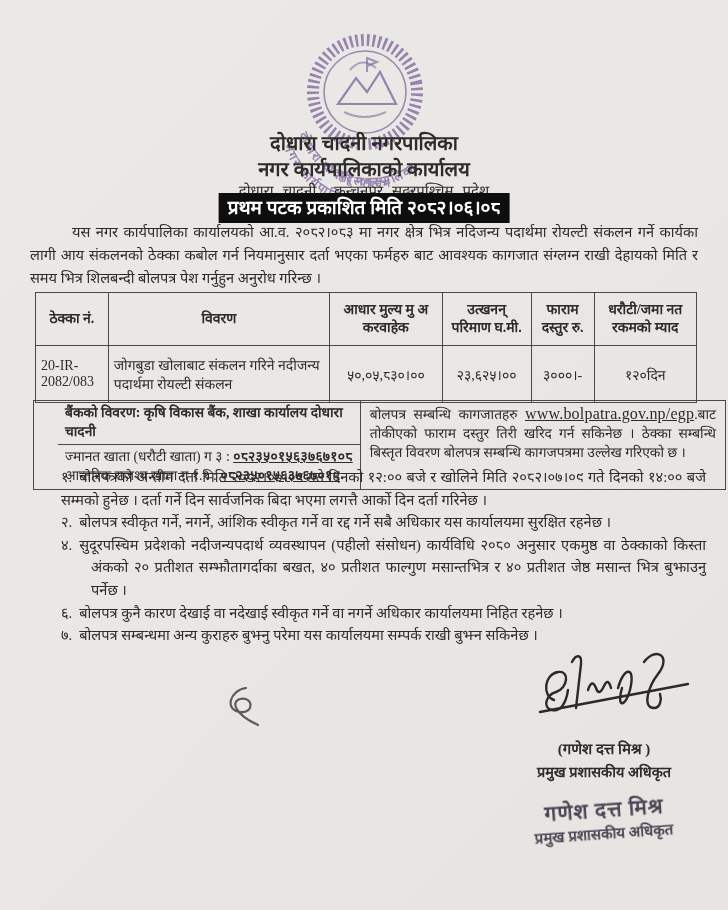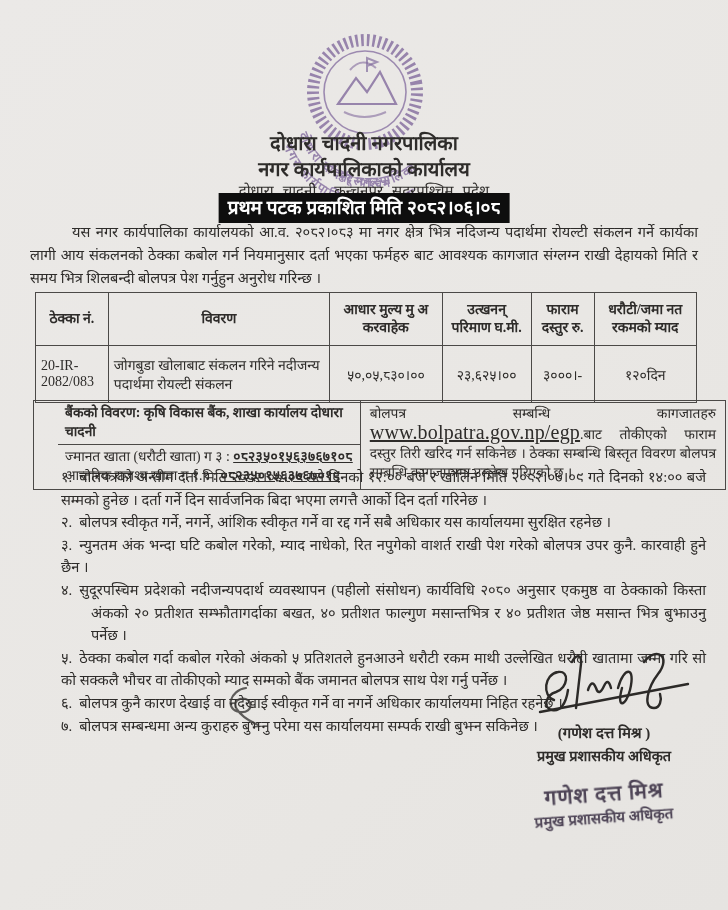--- a/index.html
+++ b/index.html
@@ -44,36 +44,36 @@
   
   .bankbox{position:absolute;top:400px;left:33px;width:667px;
            border:1.4px solid #4b4947;display:flex;font-size:13.8px;line-height:19px;
            background:transparent;padding-left:24px;}
   .bank-left{width:46%;border-right:1.4px solid #4b4947;display:flex;flex-direction:column;}
   .bank-title{padding:2px 7px 3px;font-weight:bold;border-bottom:1.4px solid #4b4947;}
   .bank-accts{padding:2px 7px 4px;}
   .acct-line{white-space:nowrap;}
   .acct-num{font-weight:bold;text-decoration:underline;letter-spacing:.3px;}
   .bank-right{width:54%;padding:3px 9px 4px;text-align:justify;}
-  .url{font-size:20px;text-decoration:underline;letter-spacing:.2px;margin-top:40px;}
+  .url{font-size:16px;text-decoration:underline;letter-spacing:.2px;margin-top:40px;}
 
   
   .notes{position:absolute;top:466px;left:25px;width:681px;
          font-size:14.6px;line-height:22.6px;}
   .note{text-align:justify;margin-left:36px;}
   .note .num{margin-right:7px;}
   .note.hang{padding-left:30px;text-indent:-30px;}
 
   
   .initial{position:absolute;left:212px;top:676px;width:70px;height:70px;opacity:.8;}
 
   
   .sigblock{position:absolute;left:498px;top:648px;width:212px;text-align:center;}
   .sig-svg{width:170px;height:78px;display:block;margin:0 auto -4px 28px;}
-  .sig-name{font-size:15px;font-weight:600;}
+  .sig-name{font-size:15px;font-weight:600;margin-top:16px;}
   .sig-title{font-size:14.5px;font-weight:bold;margin-top:3px;}
   .stamp{color:#554b60;transform:rotate(-4deg);mix-blend-mode:multiply;}
   .stamp-name{font-size:21px;font-weight:bold;margin-top:14px;letter-spacing:1px;
               filter:blur(.2px);}
   .stamp-title{font-size:15px;font-weight:bold;margin-top:0;filter:blur(.2px);}
 </style>
 </head>
 <body>
 
 <div class="doc">
@@ -146,28 +146,22 @@
     </div>
   </div>
 
   <div class="notes">
     <div class="note">
       <span class="num">१.</span><span>बोलपत्रको अन्तीम दर्ता मिति २०८२।०७।०९ गते दिनको १२:०० बजे र खोलिने मिति २०८२।०७।०९ गते दिनको १४:०० बजे सम्मको हुनेछ । दर्ता गर्ने दिन सार्वजनिक बिदा भएमा लगत्तै आर्को दिन दर्ता गरिनेछ ।</span>
     </div>
     <div class="note">
       <span class="num">२.</span><span>बोलपत्र स्वीकृत गर्ने, नगर्ने, आंशिक स्वीकृत गर्ने वा रद्द गर्ने सबै अधिकार यस कार्यालयमा सुरक्षित रहनेछ ।</span>
     </div>
-    <div class="note">
-      <span class="num">३.</span><span>न्युनतम अंक भन्दा घटि कबोल गरेको, म्याद नाधेको, रित नपुगेको वाशर्त राखी पेश गरेको बोलपत्र उपर कुनै. कारवाही हुने छैन ।</span>
-    </div>
     <div class="note hang">
       <span class="num">४.</span><span>सुदूरपस्चिम प्रदेशको नदीजन्यपदार्थ व्यवस्थापन (पहीलो संसोधन) कार्यविधि २०८० अनुसार एकमुष्ठ वा ठेक्काको किस्ता अंकको २० प्रतीशत सम्झौतागर्दाका बखत, ४० प्रतीशत फाल्गुण मसान्तभित्र र ४० प्रतीशत जेष्ठ मसान्त भित्र बुझाउनु पर्नेछ ।</span>
-    </div>
-    <div class="note">
-      <span class="num">५.</span><span>ठेक्का कबोल गर्दा कबोल गरेको अंकको ५ प्रतिशतले हुनआउने धरौटी रकम माथी उल्लेखित धरौटी खातामा जम्मा गरि सो को सक्कलै भौचर वा तोकीएको म्याद सम्मको बैंक जमानत बोलपत्र साथ पेश गर्नु पर्नेछ ।</span>
     </div>
     <div class="note">
       <span class="num">६.</span><span>बोलपत्र कुनै कारण देखाई वा नदेखाई स्वीकृत गर्ने वा नगर्ने अधिकार कार्यालयमा निहित रहनेछ ।</span>
     </div>
     <div class="note">
       <span class="num">७.</span><span>बोलपत्र सम्बन्धमा अन्य कुराहरु बुझ्नु परेमा यस कार्यालयमा सम्पर्क राखी बुझ्न सकिनेछ ।</span>
     </div>
   </div>
 
   <svg class="initial" viewBox="0 0 70 70" aria-hidden="true">

